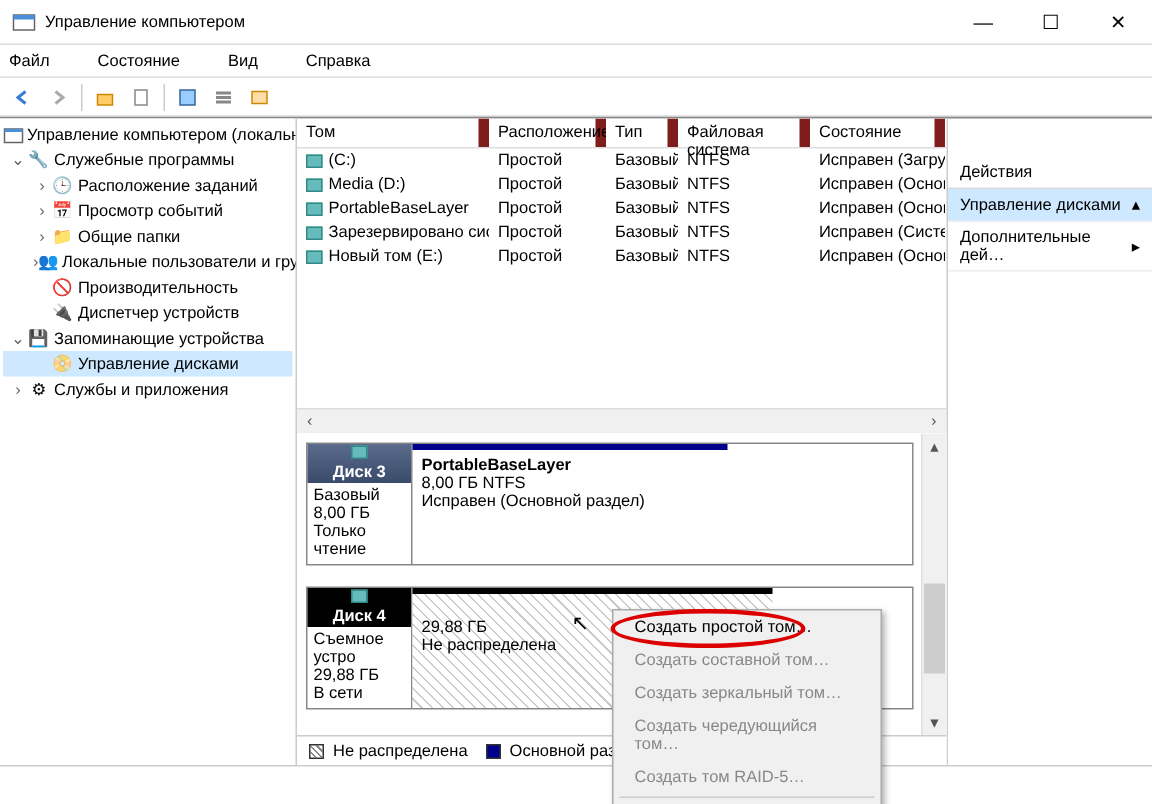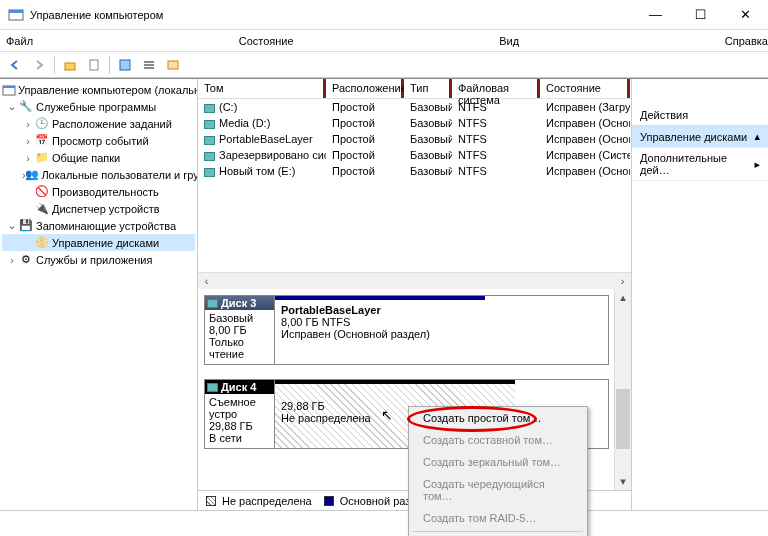--- a/index.html
+++ b/index.html
@@ -1,44 +1,44 @@
 <!DOCTYPE html>
 <html><head>
 <meta charset="utf-8">
 <style>
 * { box-sizing: border-box; margin: 0; padding: 0; font-family: "Segoe UI", Tahoma, sans-serif; font-size: 11px; }
 body { background: #fff; width: 768px; height: 536px; overflow: hidden; position: relative; }
 .titlebar { height: 30px; display: flex; align-items: center; padding-left: 8px; border-bottom: 1px solid #ddd; }
 .titlebar .icon { width: 16px; height: 16px; margin-right: 6px; }
 .winbtns { margin-left: auto; display: flex; }
 .winbtns div { width: 45px; height: 29px; display: flex; align-items: center; justify-content: center; font-size: 13px; font-family: Arial; }
-.menubar { height: 22px; display: flex; align-items: center; padding-left: 6px; gap: 10px; border-bottom: 1px solid #ddd; justify-content: space-between; }
+.menubar { height: 22px; display: flex; align-items: center; padding-left: 6px; gap: 32px; border-bottom: 1px solid #ddd; }
 .toolbar { height: 26px; display: flex; align-items: center; padding-left: 4px; gap: 2px; border-bottom: 1px solid #ccc; }
 .toolbar .tbtn { width: 22px; height: 22px; display: flex; align-items: center; justify-content: center; border: 1px solid transparent; }
 .toolbar .sep { width: 1px; height: 18px; background: #ccc; margin: 0 2px; }
 .main { display: flex; height: 432px; border-top: 1px solid #888; }
 .tree { width: 198px; border-right: 1px solid #ccc; padding: 2px; overflow: hidden; background: #fff; }
 .tree-item { display: flex; align-items: center; height: 17px; white-space: nowrap; }
 .tree-item .tw { width: 12px; text-align: center; color: #666; cursor: pointer; }
 .tree-item .ic { width: 16px; height: 16px; margin-right: 2px; display: flex; align-items: center; justify-content: center; }
 .tree-item.sel { background: #cde8ff; }
 .center { flex: 1; display: flex; flex-direction: column; border-right: 1px solid #ccc; }
 .grid { flex: 0 0 210px; overflow: hidden; position: relative; }
 .grid-head { display: flex; height: 20px; border-bottom: 1px solid #ddd; }
-.grid-head div { border-right: 3px solid #7f1d1d; padding: 3px 6px; background: #fff; }
+.grid-head div { border-right: 7px solid #7f1d1d; padding: 3px 6px; background: #fff; }
 .grid-body { }
 .grid-row { display: flex; height: 16px; align-items: center; }
 .grid-row div { padding: 0 6px; white-space: nowrap; overflow: hidden; }
 .col0 { width: 128px; } .col1 { width: 78px; } .col2 { width: 48px; } .col3 { width: 88px; } .col4 { width: 90px; }
 .hscroll { height: 17px; background: #f0f0f0; border-top: 1px solid #ddd; position: absolute; bottom: 0; left: 0; right: 0; display: flex; align-items: center; }
 .hscroll .ar { width: 17px; height: 17px; display: flex; align-items: center; justify-content: center; color: #555; }
 .disks { flex: 1; overflow: hidden; position: relative; padding: 6px 22px 6px 6px; background: #fff; }
 .disk-box { display: flex; border: 1px solid #888; margin-bottom: 14px; background: #fff; }
 .disk-info { width: 70px; border-right: 1px solid #888; padding: 4px; }
-.disk-info .hdr { background: linear-gradient(#5a6b8c,#3a4a6a); color: #fff; padding: 1px 2px; margin: -4px -4px 2px -4px; font-weight: bold; display: flex; align-items: center; gap: 3px; }
+.disk-info .hdr { background: linear-gradient(#5a6b8c,#3a4a6a); color: #fff; padding: 1px 2px; margin: -4px -4px 2px -4px; font-weight: bold; display: flex; align-items: center; gap: 3px; flex-direction: column; }
 .disk-info.black .hdr { background: #000; }
 .part { flex: 1; padding: 4px 6px; position: relative; }
 .part.blue { border-top: 4px solid #00008b; }
 .part.hatched { border-top: 4px solid #000; background: repeating-linear-gradient(45deg, #fff, #fff 4px, #ccc 4px, #ccc 5px); }
 .legend { position: absolute; bottom: 0; left: 0; right: 0; height: 20px; border-top: 1px solid #ccc; display: flex; align-items: center; padding-left: 8px; gap: 6px; background: #fff; }
 .legend .sw { width: 10px; height: 10px; border: 1px solid #333; }
 .vsb { position: absolute; right: 0; top: 0; bottom: 20px; width: 17px; background: #f0f0f0; border-left: 1px solid #ddd; }
 .vsb .ar { height: 17px; display: flex; align-items: center; justify-content: center; color: #555; }
 .vsb .thumb { position: absolute; left: 1px; right: 1px; top: 100px; height: 60px; background: #cdcdcd; }
 .actions { width: 136px; }

